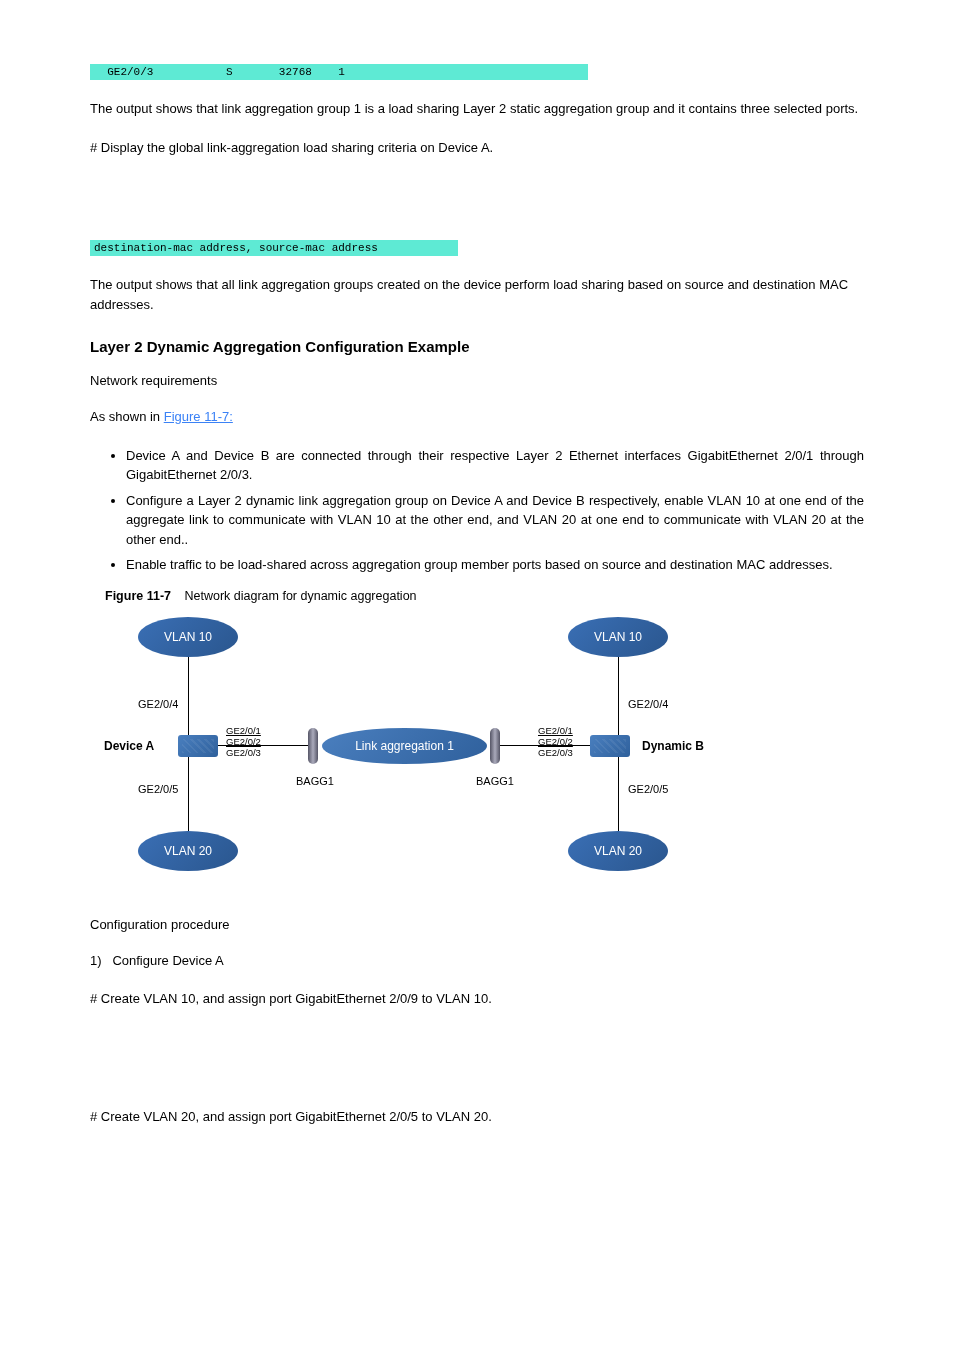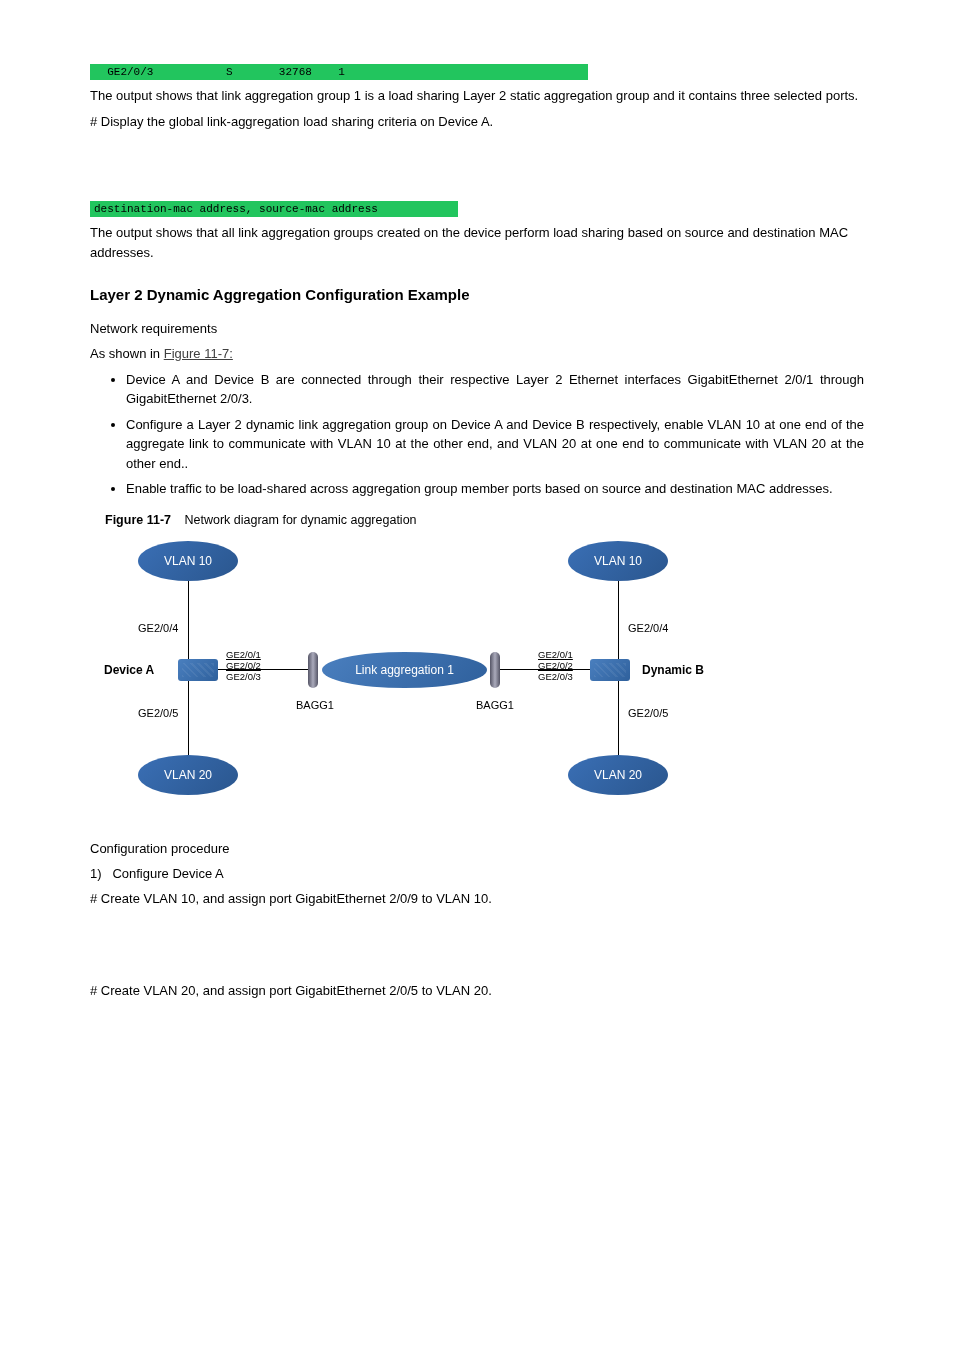--- a/index.html
+++ b/index.html
@@ -8,45 +8,45 @@
       color: #000;
       background: #fff;
       margin: 0;
       padding: 0;
       width: 954px;
     }
     .page {
       padding: 60px 90px 40px 90px;
     }
     .gray-box {
-      background: #22c55e;
+      background: #5eead4;
       font-family: "Courier New", monospace;
       font-size: 11px;
       padding: 2px 4px;
       margin: 4px 0;
       white-space: pre;
     }
     .gray-box.w1 { width: 490px; }
     .gray-box.w2 { width: 360px; }
     p {
-      margin: 6px 0;
+      margin: 19px 0;
       line-height: 1.5;
     }
     .section-title {
       font-size: 15px;
       font-weight: bold;
       margin: 24px 0 6px 0;
     }
     .sub-title {
       font-size: 13px;
       font-weight: normal;
       margin: 18px 0 8px 0;
     }
     a.link {
-      color: #404040;
+      color: #3b82f6;
       text-decoration: underline;
     }
     ul.bullets {
       margin: 6px 0 10px 0;
       padding-left: 36px;
     }
     ul.bullets li {
       text-align: justify;
       margin: 6px 0;
       line-height: 1.5;

